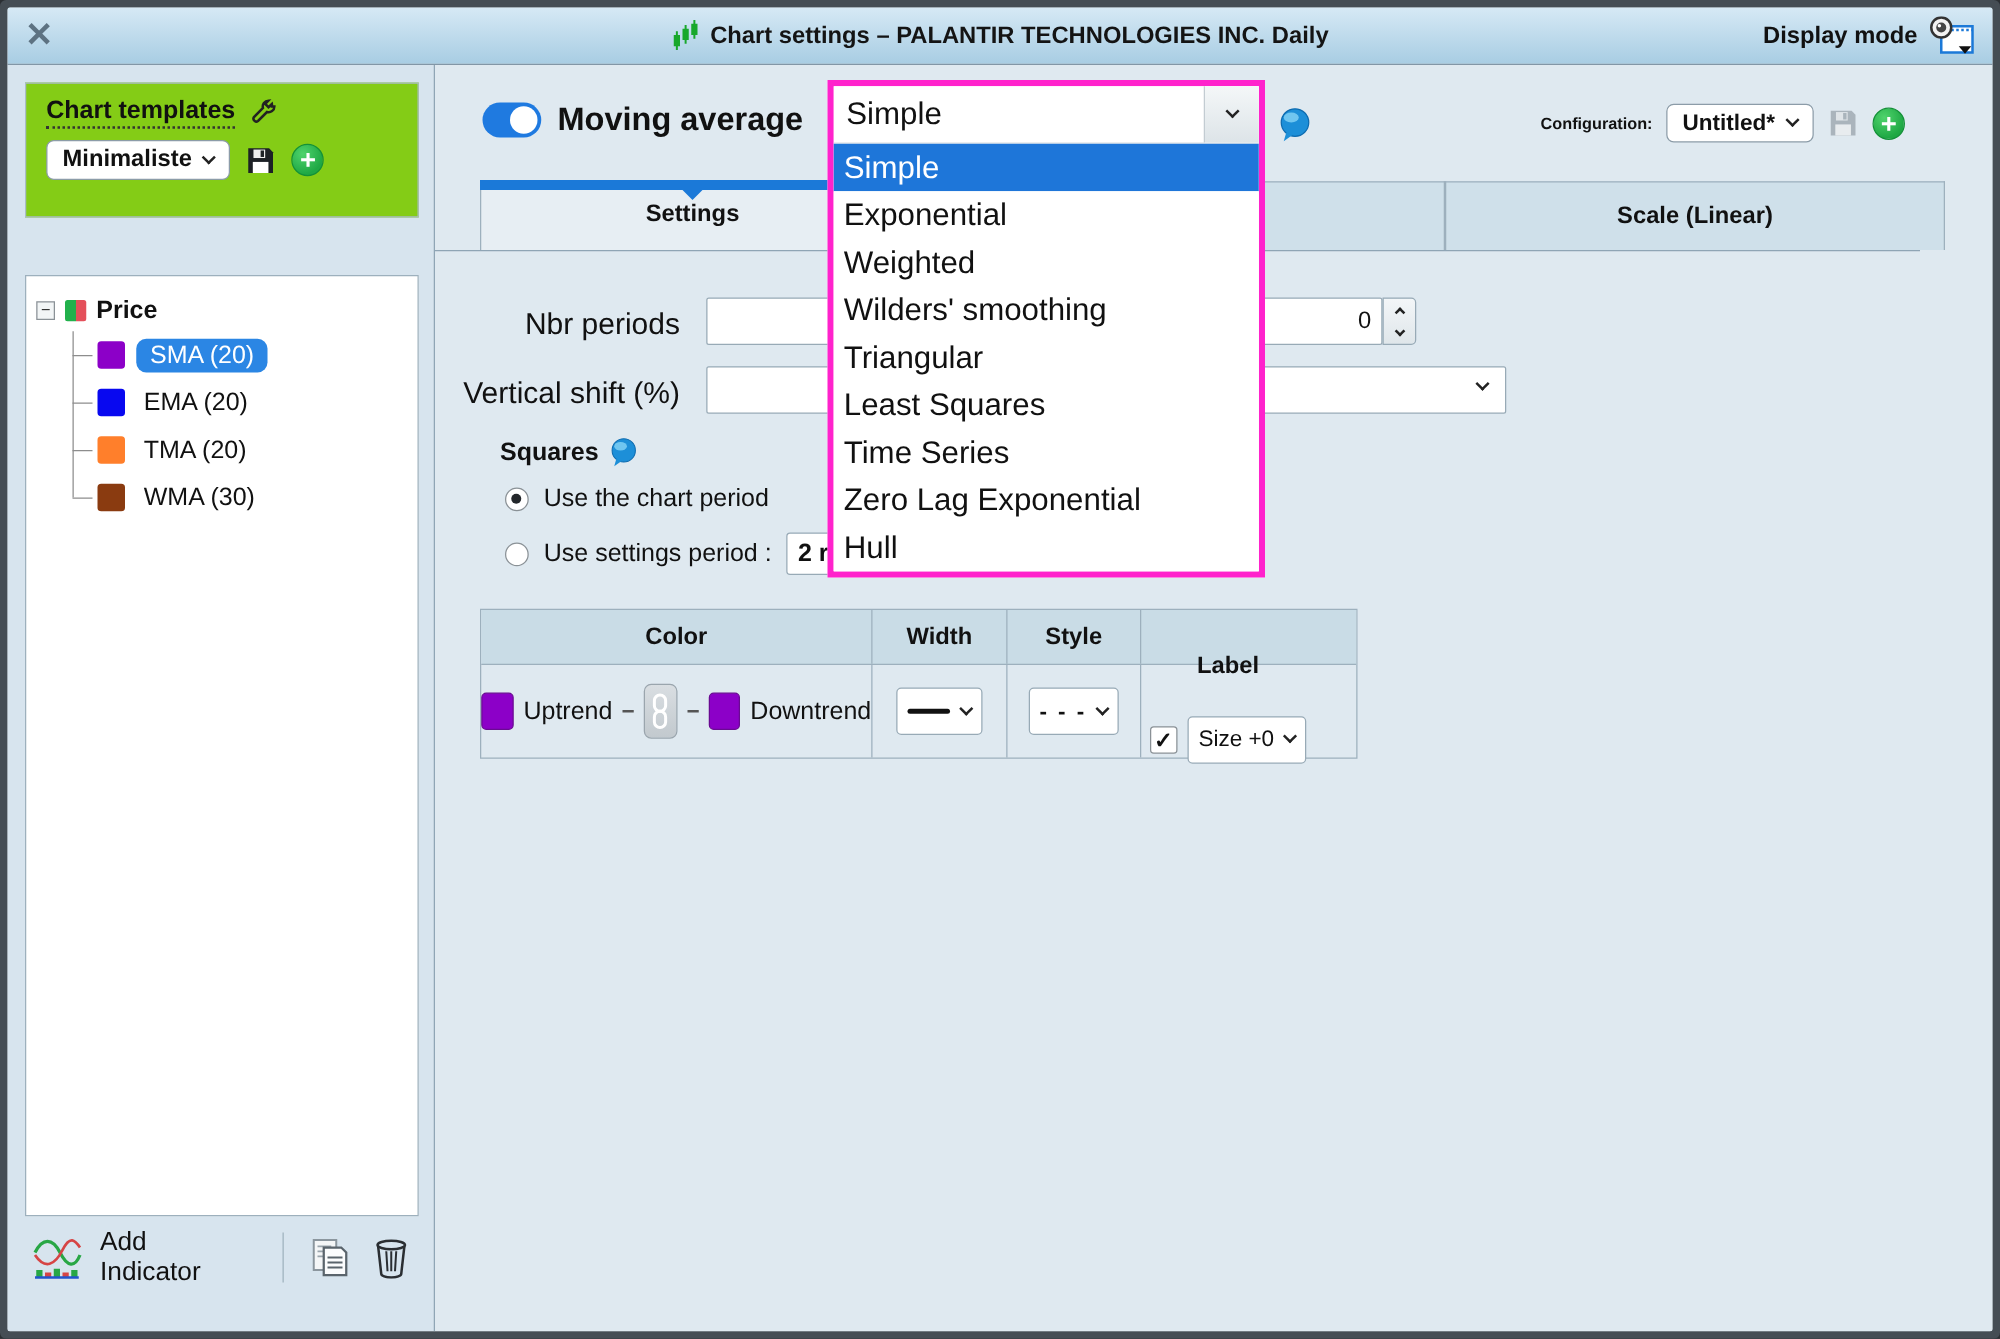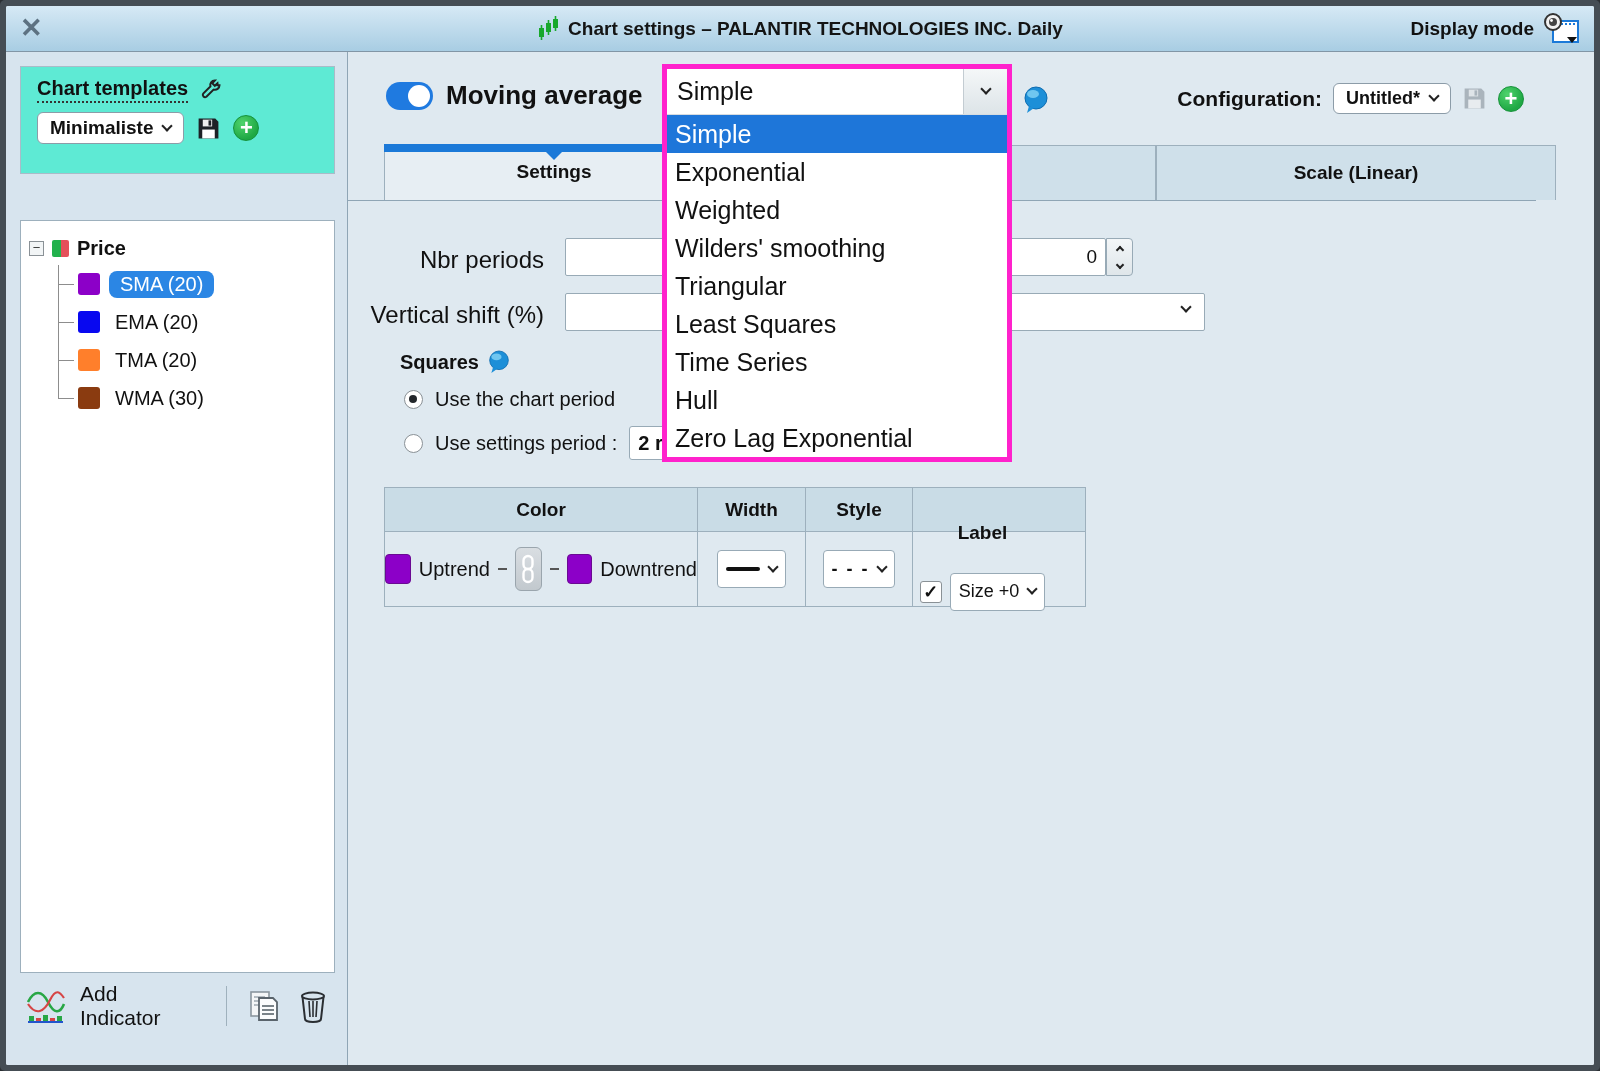--- a/index.html
+++ b/index.html
@@ -40,21 +40,21 @@
   
   .body-row { display:flex; height:calc(100% - 46px); }
 
   
   .sidebar {
     position:relative; width:342px; background:#d7e4ee;
     border-right:1px solid #8fa5b5; flex:none;
   }
   .tpl-box {
     position:absolute; left:14px; right:12px; top:14px; height:108px;
-    background:#5eead4; border:1px solid #a9bbc8; padding:10px 16px;
+    background:#84cc16; border:1px solid #a9bbc8; padding:10px 16px;
   }
   .tpl-title-row { display:flex; align-items:center; gap:10px; }
   .tpl-title {
     font-size:20px; font-weight:bold;
     border-bottom:2px dotted #333; padding-bottom:1px;
   }
   .tpl-row2 { display:flex; align-items:center; gap:12px; margin-top:9px; }
   .select-btn {
     display:inline-flex; align-items:center; gap:10px;
     background:#fff; border:1px solid #8c9ca8; border-radius:6px;
@@ -122,21 +122,21 @@
   .toggle {
     position:absolute; left:38px; top:30px; width:47px; height:28px;
     border-radius:14px; background:#1f7ae0;
   }
   .toggle .knob { position:absolute; right:3px; top:3px; width:22px; height:22px; border-radius:50%; background:#fff; }
   .ma-label { position:absolute; left:98px; top:28px; font-size:26px; font-weight:600; }
 
   .bubble-right { position:absolute; left:675px; top:34px; }
 
   .config-group { position:absolute; top:31px; right:70px; display:flex; align-items:center; gap:11px; }
-  .config-label { font-size:21px; font-weight:bold; }
+  .config-label { font-size:13px; font-weight:bold; }
 
   
   .tab-strip { position:absolute; left:0; right:58px; top:92px; height:57px; border-bottom:1px solid #8fa5b5; }
   .m-tab { position:absolute; top:1px; bottom:0; border:1px solid #9db0bd; border-bottom:none;
     display:flex; align-items:center; justify-content:center;
     font-size:19px; font-weight:bold; background:#cfe0ea; cursor:default; }
   .m-tab.settings { left:36px; width:340px; background:#e7eef3; border-top:none; top:0; }
   .blue-topbar { position:absolute; left:-1px; right:-1px; top:0; height:8px; background:#1b79d8; }
   .blue-topbar::after { content:""; position:absolute; left:50%; top:8px; margin-left:-8px;
     border-left:8px solid transparent; border-right:8px solid transparent; border-top:8px solid #1b79d8; }
@@ -471,21 +471,21 @@
             </div>
           </div>
           <div class="popup-list">
             <div class="popup-item hl">Simple</div>
             <div class="popup-item">Exponential</div>
             <div class="popup-item">Weighted</div>
             <div class="popup-item">Wilders' smoothing</div>
             <div class="popup-item">Triangular</div>
             <div class="popup-item">Least Squares</div>
             <div class="popup-item">Time Series</div>
+            <div class="popup-item">Zero Lag Exponential</div>
             <div class="popup-item">Hull</div>
-            <div class="popup-item">Zero Lag Exponential</div>
           </div>
         </div>
 
       </div>
     </div>
   </div>
 </div>
 
 </body></html>

